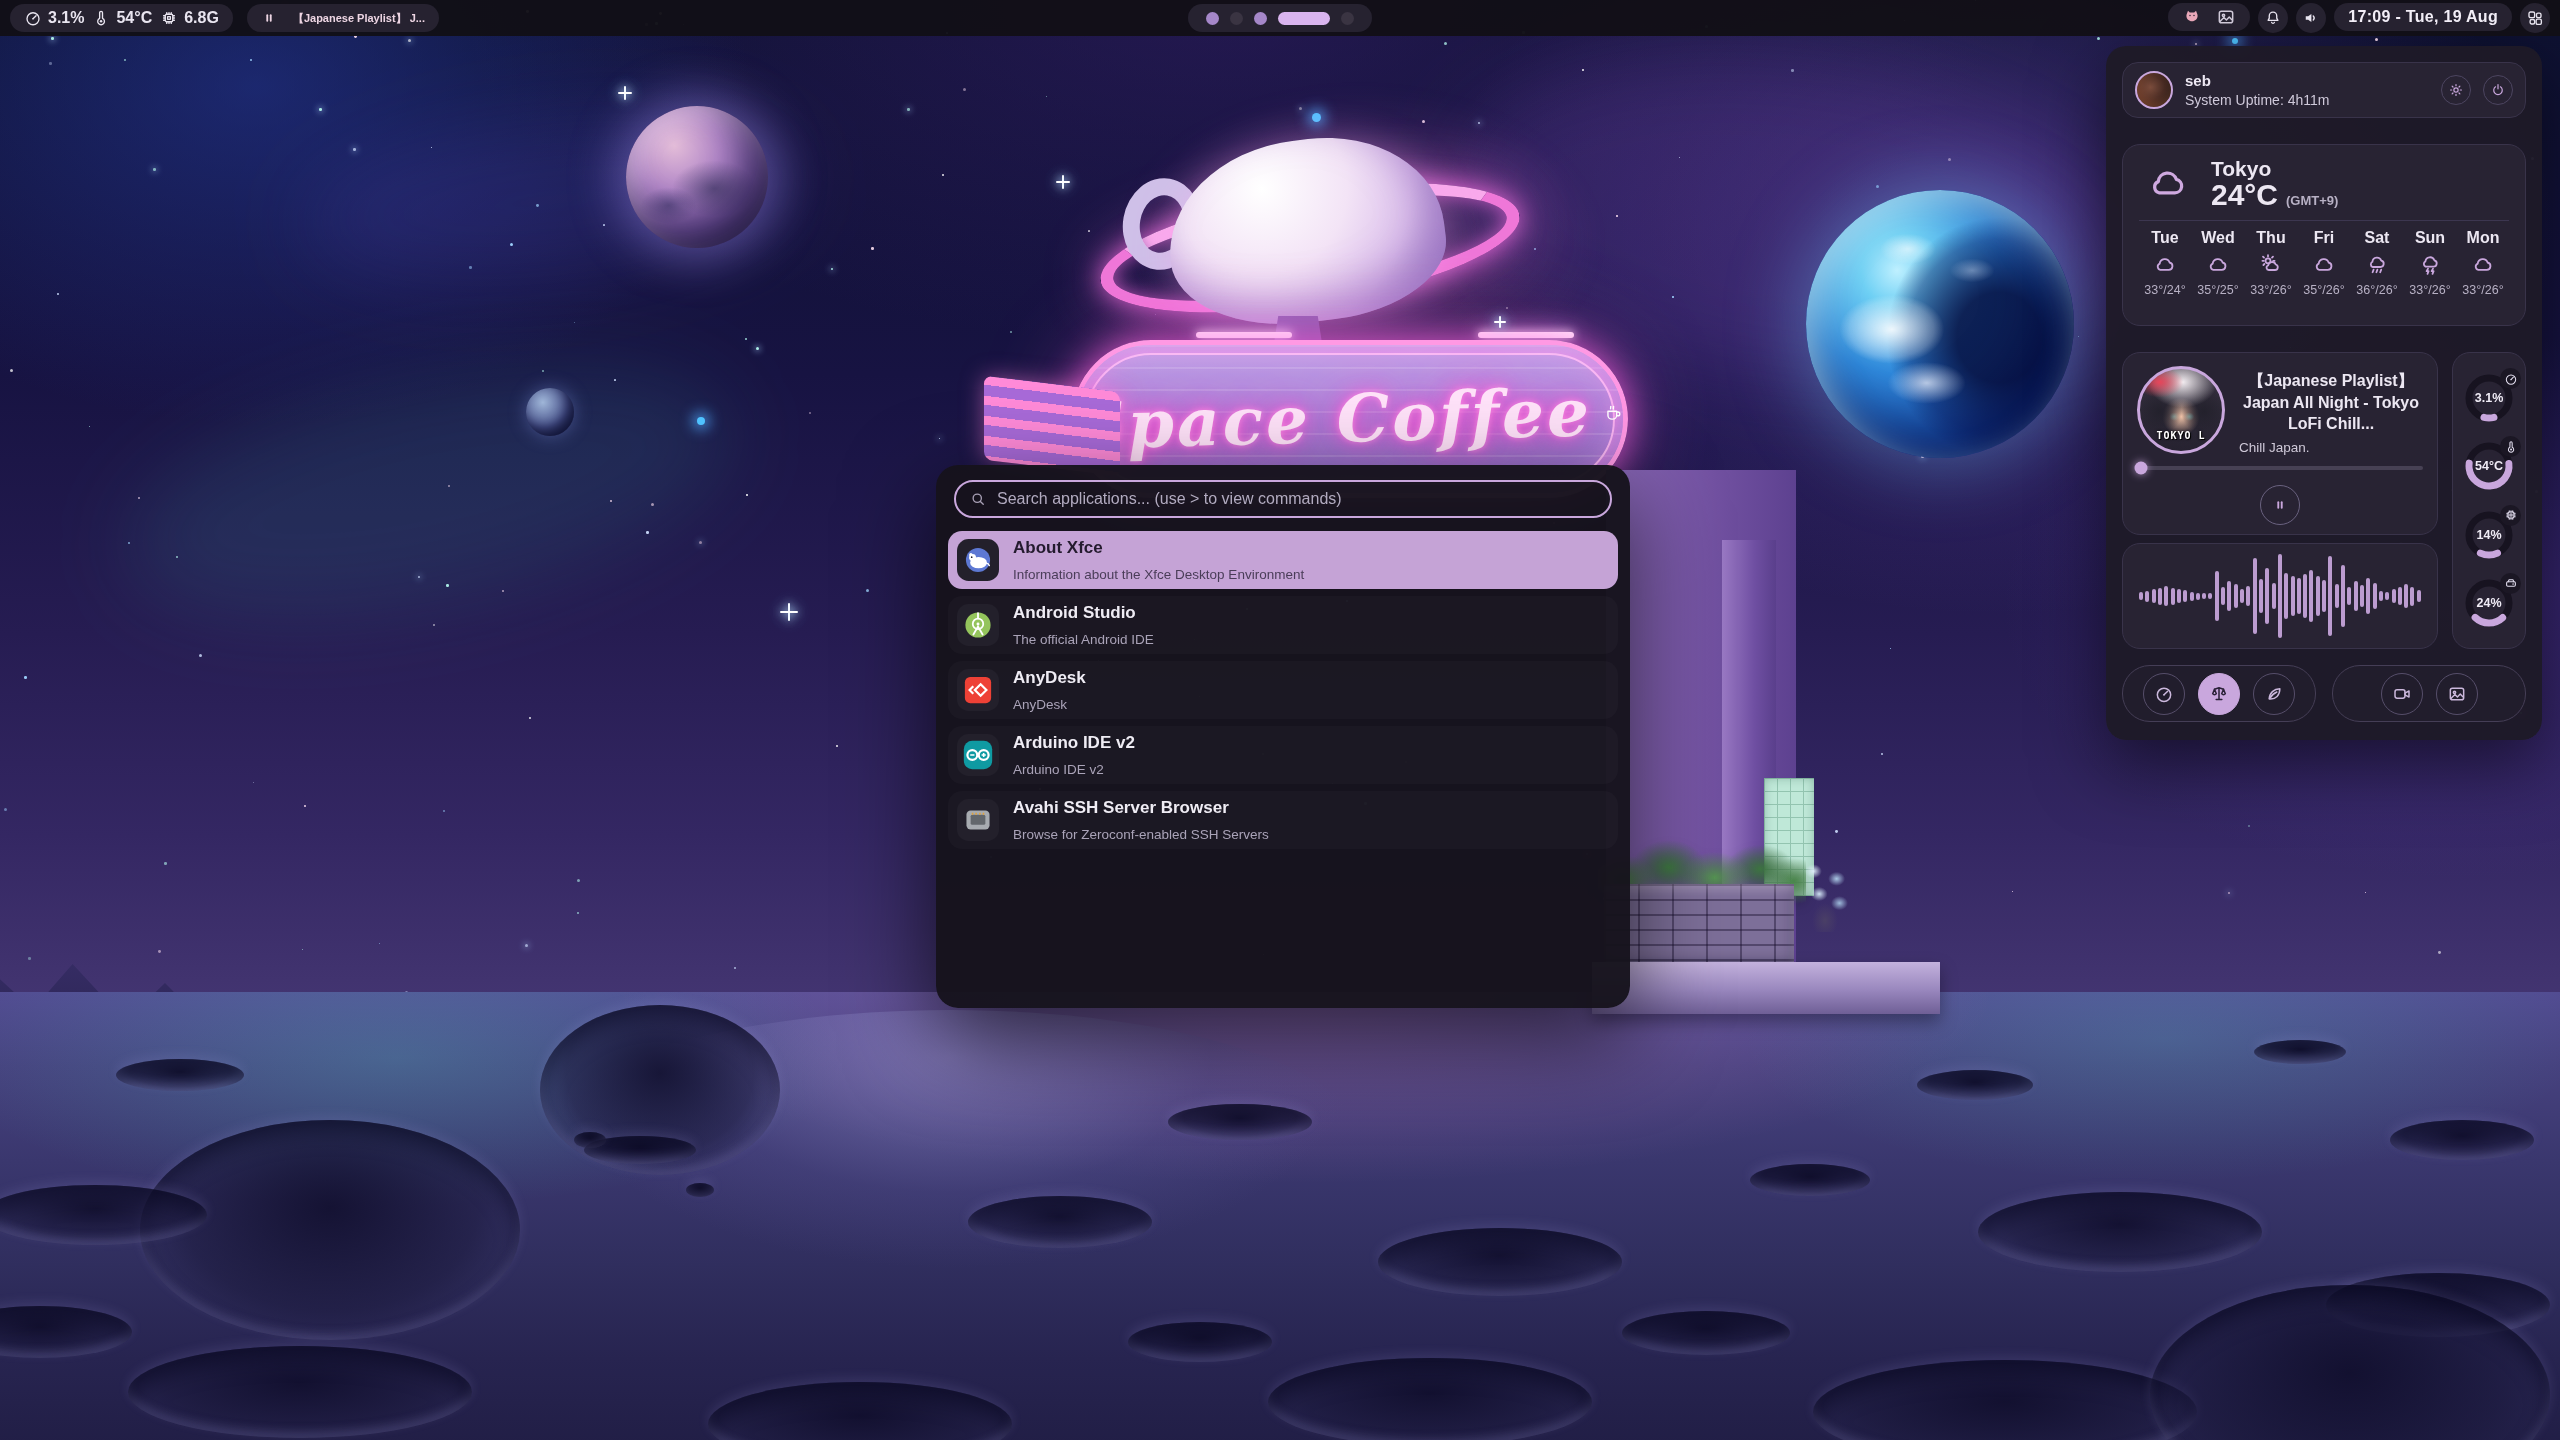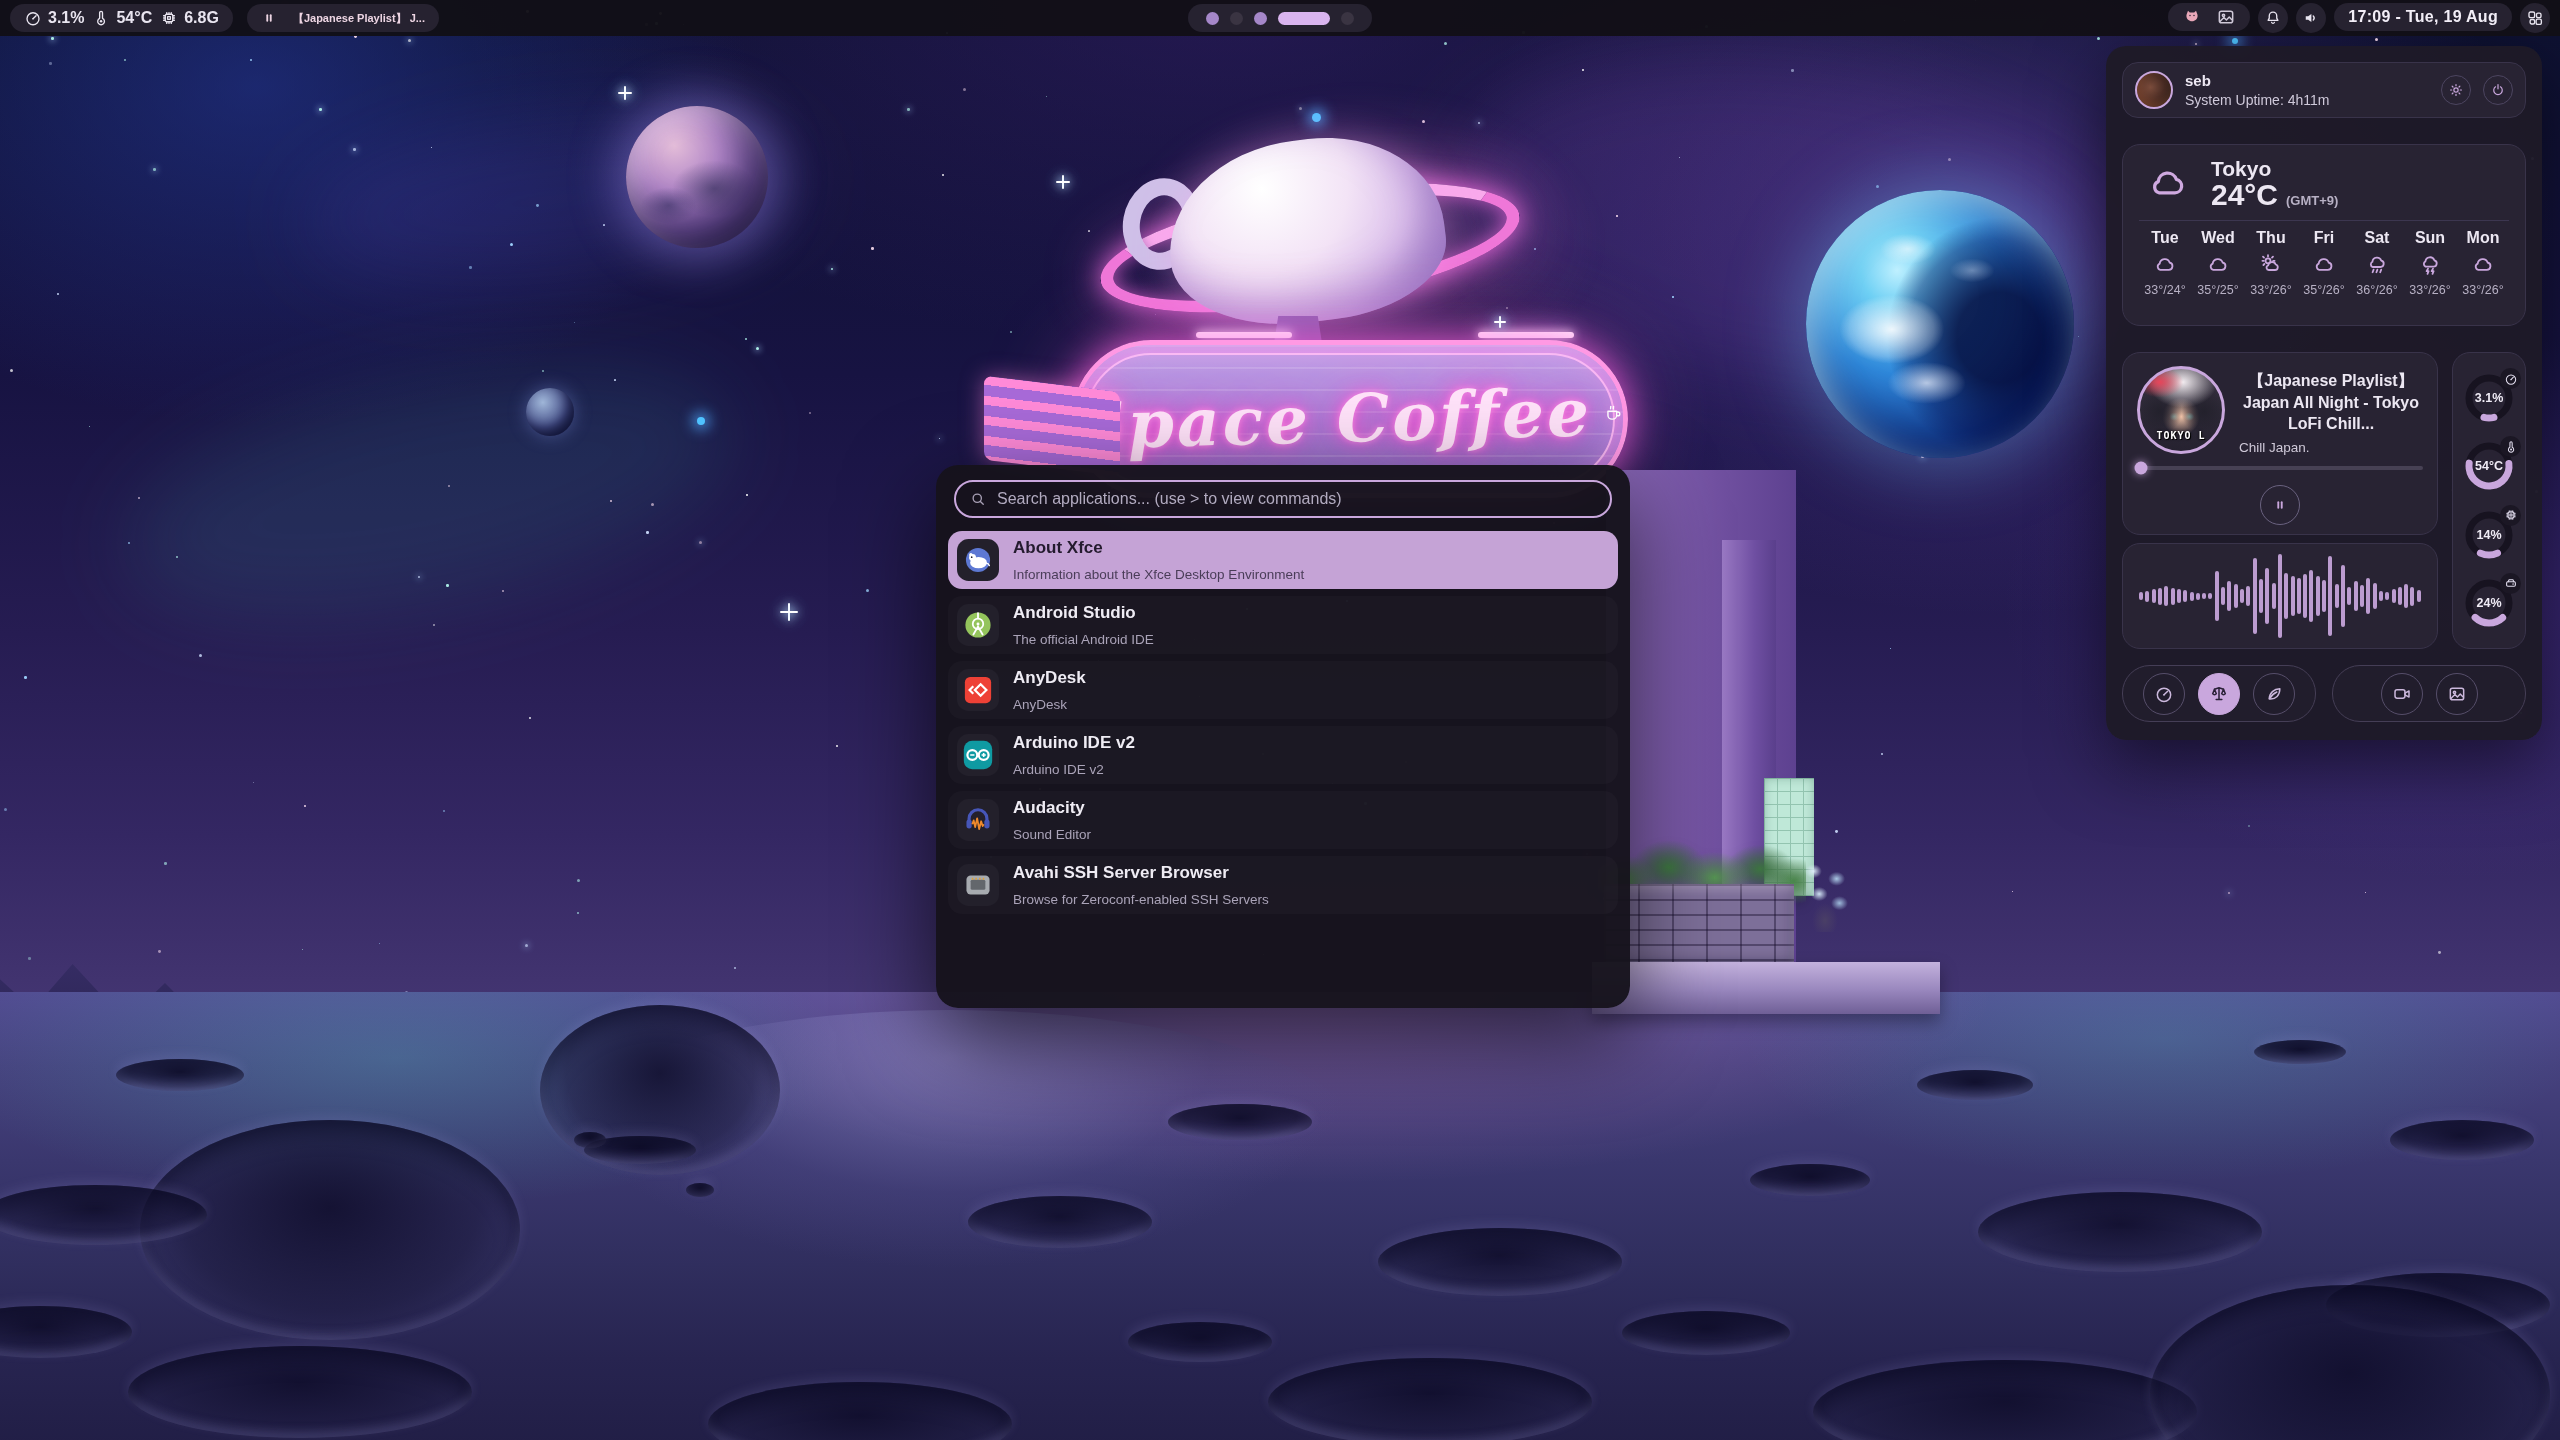--- a/index.html
+++ b/index.html
@@ -662,33 +662,20 @@
             <path d="M12.6 20h4M23.4 20h4M25.4 18v4" stroke="#fff" stroke-width="1.5"></path>
           </svg>
           <div class="app-texts">
             <div class="app-name">Arduino IDE v2</div>
             <div class="app-desc">Arduino IDE v2</div>
           </div>
         </div>
         <div class="app-row">
           <svg class="app-tile" viewBox="0 0 40 40">
             <rect width="40" height="40" rx="11" fill="#23202b"></rect>
-            <path d="M11.5 21.5v-2.8a8.5 8.5 0 0 1 17 0v2.8" stroke="#4656b8" stroke-width="3" fill="none"></path>
-            <rect x="9" y="19.5" width="5" height="8.5" rx="2.5" fill="#4656b8"></rect>
-            <rect x="26" y="19.5" width="5" height="8.5" rx="2.5" fill="#4656b8"></rect>
-            <path d="M14.5 24l1.4-3.6 1.4 6.4 1.9-8.4 1.9 10.2 1.9-7.4 1.4 4.6 1.1-1.8" stroke="#f08a2c" stroke-width="1.7" fill="none" stroke-linejoin="round"></path>
-          </svg>
-          <div class="app-texts">
-            <div class="app-name">Audacity</div>
-            <div class="app-desc">Sound Editor</div>
-          </div>
-        </div>
-        <div class="app-row">
-          <svg class="app-tile" viewBox="0 0 40 40">
-            <rect width="40" height="40" rx="11" fill="#23202b"></rect>
             <rect x="9" y="11" width="22" height="18" rx="4" fill="#a7abb0"></rect>
             <rect x="13" y="15" width="14" height="9.5" rx="1.5" fill="#63676c"></rect>
             <path d="M14.8 15v-2M18.2 15v-2M21.8 15v-2M25.2 15v-2" stroke="#e0a23c" stroke-width="1.5"></path>
           </svg>
           <div class="app-texts">
             <div class="app-name">Avahi SSH Server Browser</div>
             <div class="app-desc">Browse for Zeroconf-enabled SSH Servers</div>
           </div>
         </div>
       </div>

